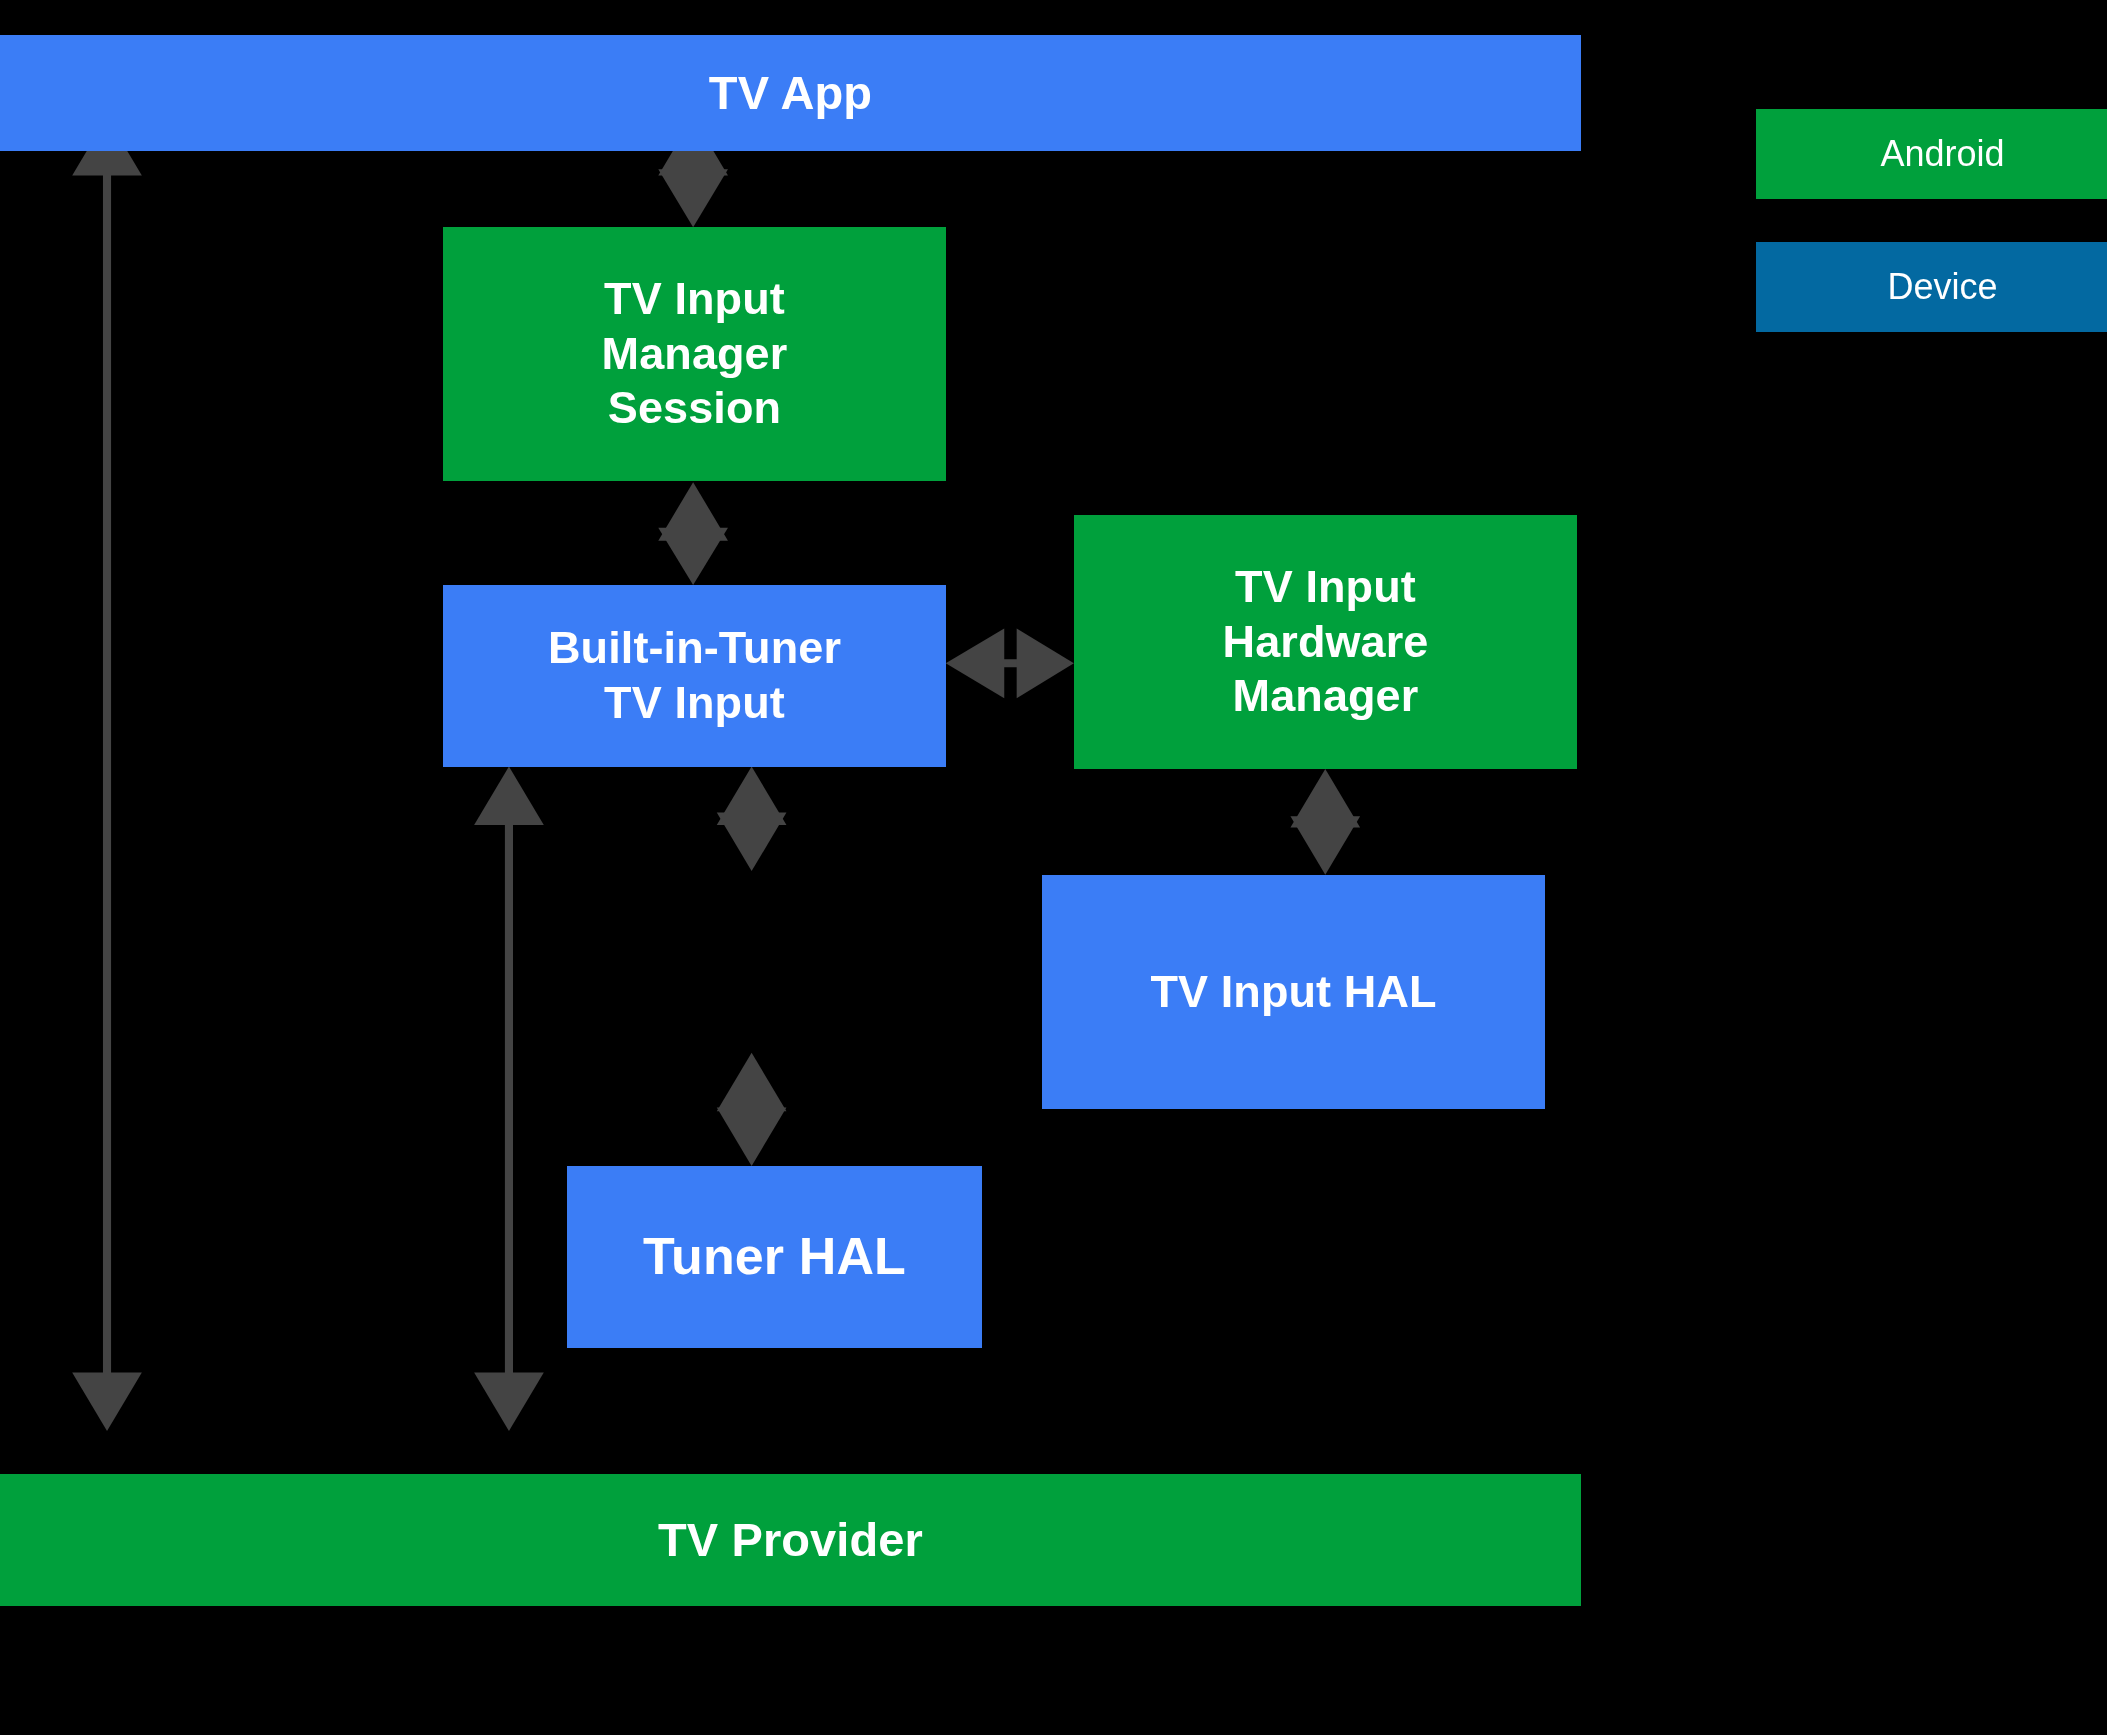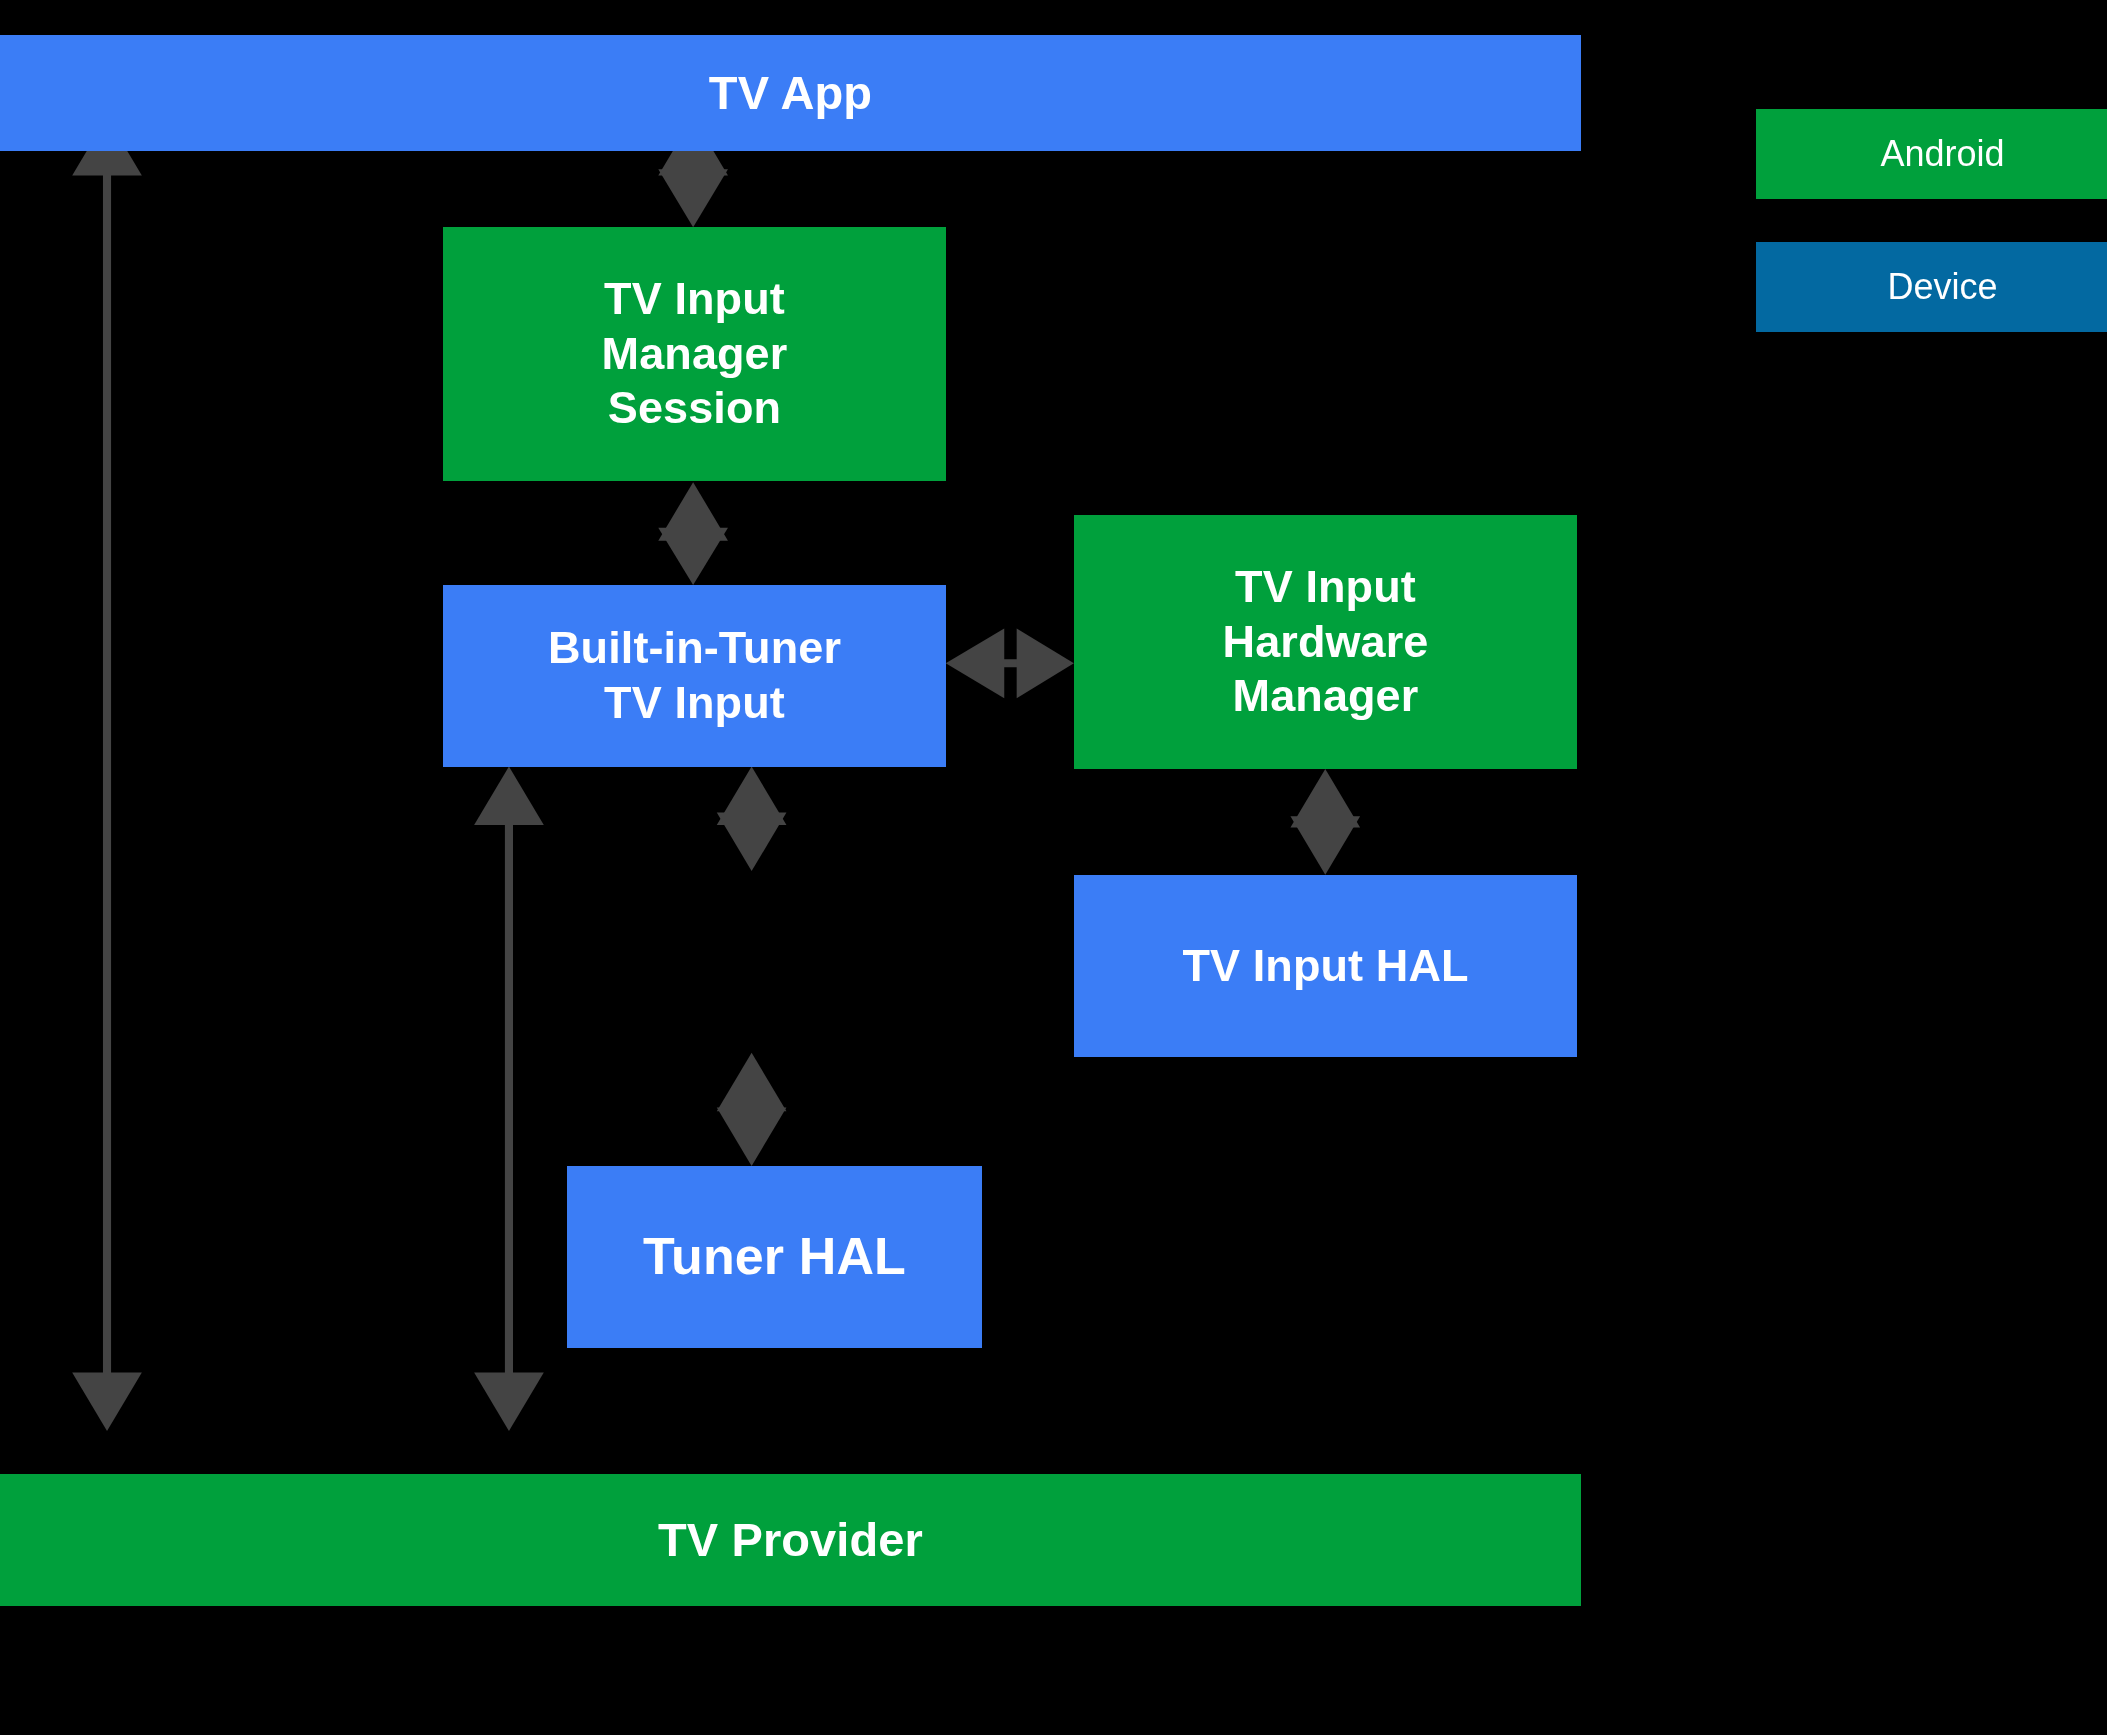--- a/index.html
+++ b/index.html
@@ -51,21 +51,21 @@
   }
   #box-tv-input-hardware-manager {
     left: 1074px; top: 515px; width: 503px; height: 254px;
     font-size: 45px;
   }
   #box-tuner-framework {
     left: 567px; top: 871px; width: 378px; height: 182px;
     font-size: 45px;
   }
   #box-tv-input-hal {
-    left: 1074px; top: 875px; width: 503px; height: 182px;
+    left: 1042px; top: 875px; width: 503px; height: 234px;
     font-size: 45px;
   }
   #box-tuner-hal {
     left: 567px; top: 1166px; width: 415px; height: 182px;
     font-size: 52px;
   }
   #box-tv-provider {
     left: 0px; top: 1431px; width: 1581px; height: 132px;
     font-size: 47px;
     margin-top: 43px;

